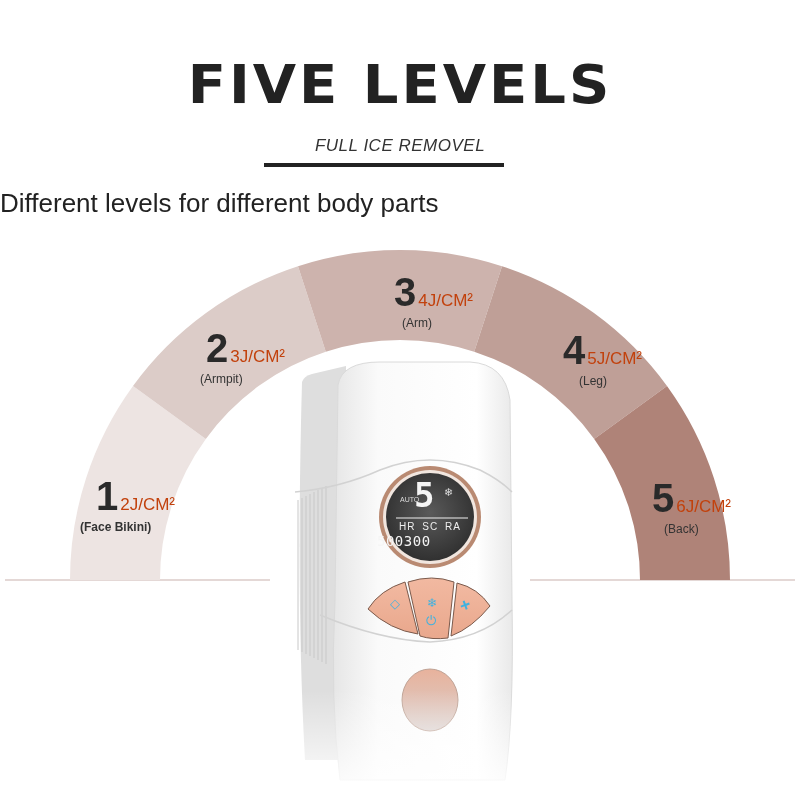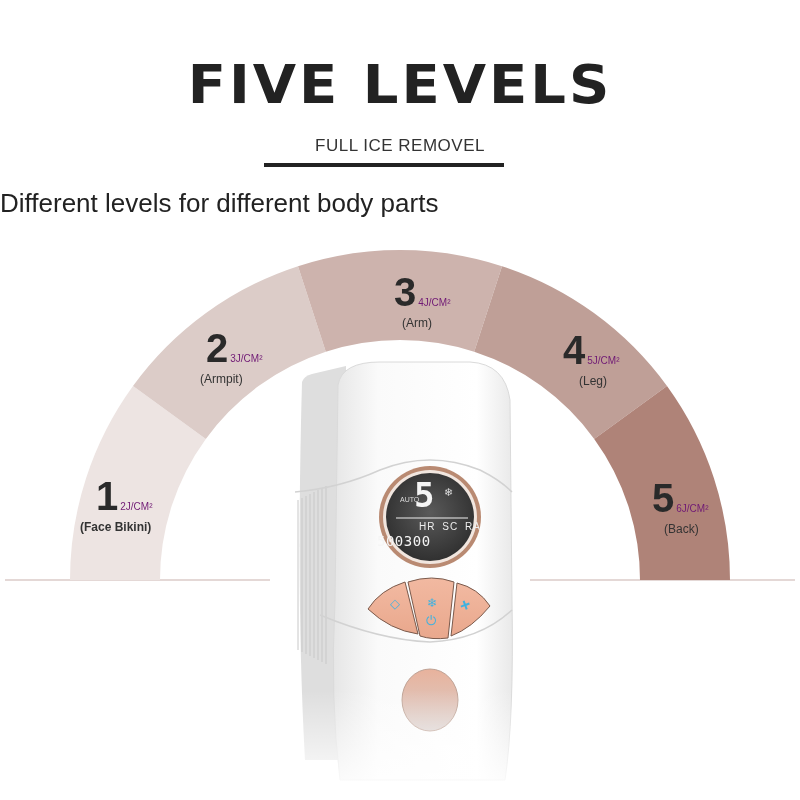--- a/index.html
+++ b/index.html
@@ -1,24 +1,24 @@
 <!DOCTYPE html>
 <html><head>
 <meta charset="utf-8">
 <style>
   html, body { margin:0; padding:0; background:#ffffff; }
   body { width:800px; height:800px; position:relative; overflow:hidden; font-family:"Liberation Sans", sans-serif; color:#222; }
   .title { position:absolute; left:0; width:800px; top:52px; text-align:center; font-family:"DejaVu Sans", sans-serif; font-weight:bold; font-size:56px; letter-spacing:3px; color:#222; transform:scaleY(0.95); }
-  .subtitle { position:absolute; left:0; width:800px; top:136px; text-align:center; font-size:17px; color:#333; letter-spacing:0.5px; }
+  .subtitle { position:absolute; left:0; width:800px; top:136px; text-align:center; font-size:17px; color:#333; letter-spacing:0.5px;font-style:italic; }
   .underline { position:absolute; left:264px; top:163px; width:240px; height:4px; background:#222; }
   .tagline { position:absolute; left:0; width:800px; top:188px; text-align:left; font-size:26px; color:#222; }
   svg.arc { position:absolute; left:0; top:0; }
   .lvl { position:absolute; text-align:left; white-space:nowrap; }
   .lvl .num { font-size:40px; font-weight:bold; color:#2a2a2a; vertical-align:baseline; line-height:40px; }
-  .lvl .energy { font-size:10px; color:#701a75; margin-left:2px; }
+  .lvl .energy { font-size:17px; color:#c2410c; margin-left:2px; }
   .lvl .part { display:block; font-size:12px; color:#333; margin-top:4px; }
   .device { position:absolute; left:0; top:0; }
 </style>
 </head>
 <body>
 
 <div class="title">FIVE LEVELS</div>
 <div class="subtitle">FULL ICE REMOVEL</div>
 <div class="underline"></div>
 <div class="tagline">Different levels for different body parts</div>
@@ -110,21 +110,21 @@
   <path d="M408,582 Q432,574 454,582 L448,638 Q432,640 420,636 Z" fill="url(#btnG)" stroke="#7a5a4c" stroke-width="1"></path>
   <path d="M457,583 Q478,588 490,606 Q472,628 451,636 Z" fill="url(#btnG)" stroke="#7a5a4c" stroke-width="1"></path>
 
   <ellipse cx="430" cy="700" rx="28" ry="31" fill="url(#knobG)" stroke="#bfa396" stroke-width="1"></ellipse>
   <rect x="290" y="690" width="230" height="110" fill="url(#fadeG)"></rect>
 </svg>
 
 <div style="position:absolute; left:400px; top:496px; font-size:7px; color:#dddddd;">AUTO</div>
 <div style="position:absolute; left:414px; top:478px; font-size:34px; font-weight:bold; color:#f5f5f5; font-family:'DejaVu Sans Mono', monospace; line-height:34px;">5</div>
 <div style="position:absolute; left:444px; top:486px; font-size:11px; color:#dddddd;">❄</div>
-<div style="position:absolute; left:419px; top:521px; font-size:10px; color:#eeeeee; letter-spacing:1px; word-spacing:3px;">
+<div style="position:absolute; left:399px; top:521px; font-size:10px; color:#eeeeee; letter-spacing:1px; word-spacing:3px;">
   <span>HR</span> <span>SC</span> <span>RA</span>
 </div>
 <div style="position:absolute; left:377px; top:533px; font-size:14px; color:#f5f5f5; font-family:'DejaVu Sans Mono', monospace; letter-spacing:0.5px;">500300</div>
 
 <div style="position:absolute; left:390px; top:596px; font-size:13px; color:#3fb2e0;">◇</div>
 <div style="position:absolute; left:427px; top:596px; font-size:12px; color:#3fb2e0;">❄</div>
 <div style="position:absolute; left:426px; top:613px; font-size:13px; color:#3fb2e0;">⏻</div>
 <div style="position:absolute; left:460px; top:595px; font-size:18px; font-weight:bold; color:#3fb2e0; transform:rotate(-20deg);">+</div>
 
 </body></html>

